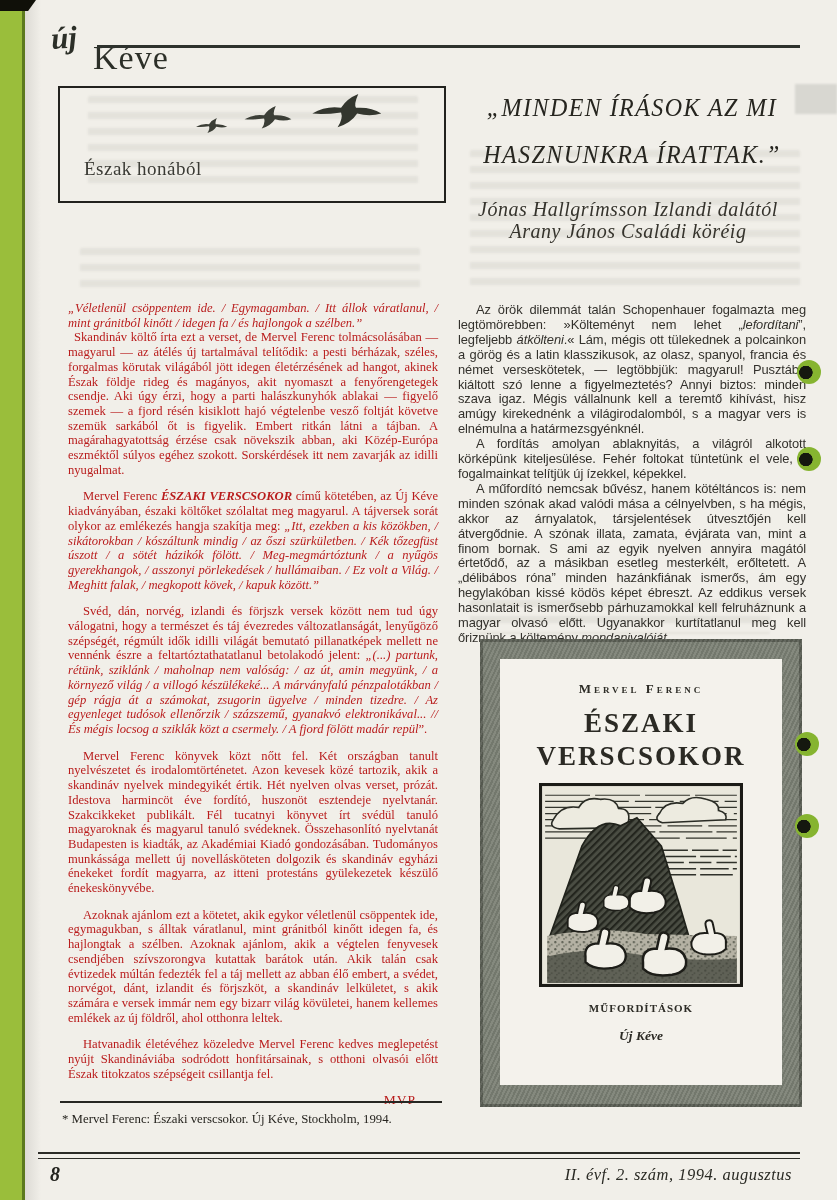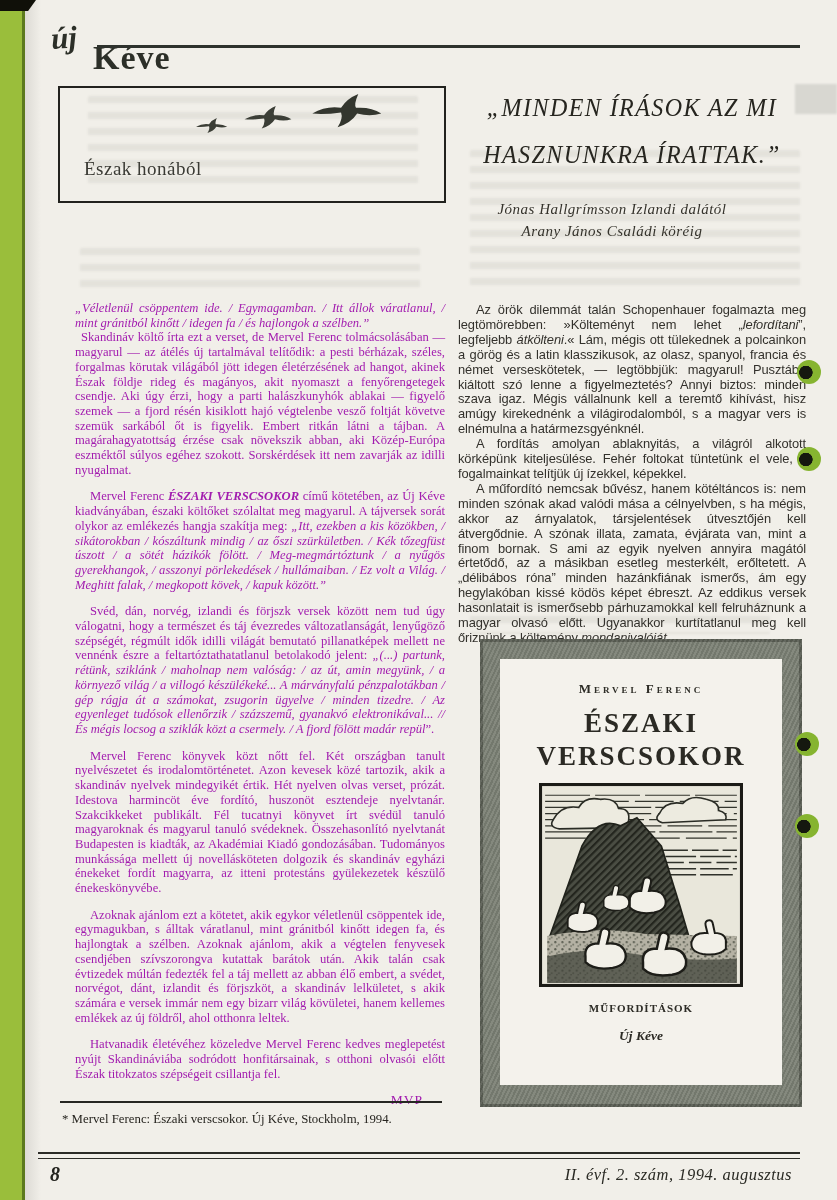--- a/index.html
+++ b/index.html
@@ -12,52 +12,52 @@
              clip-path:polygon(0 0,100% 0,78% 100%,0 100%);z-index:4;}
   .strip-shade{position:absolute;left:25px;top:0;width:16px;height:1200px;z-index:1;
              background:linear-gradient(to right,rgba(40,40,30,.10),rgba(40,40,30,0));}
   
   .ghost{position:absolute;z-index:0;filter:blur(1.1px);border-radius:2px;
          background:repeating-linear-gradient(180deg,rgba(70,70,60,.075) 0 7px,rgba(0,0,0,0) 7px 16px);}
   .ghost-solid{position:absolute;z-index:0;background:rgba(90,92,84,.16);filter:blur(1px);}
   
   .mast-uj{position:absolute;left:51px;top:20px;font-size:31px;font-style:italic;font-weight:bold;
            color:#2c2f28;transform:rotate(-4deg);z-index:2;}
-  .mast-keve{position:absolute;left:93px;top:39px;font-size:34px;font-weight:bold;color:#2c2f28;
+  .mast-keve{position:absolute;left:93px;top:39px;font-size:34px;font-weight:normal;color:#2c2f28;
            letter-spacing:1px;z-index:2;}
   .mast-rule{position:absolute;left:97px;top:45px;width:703px;height:3px;background:#2e322d;z-index:2;}
   
   .gbox{position:absolute;left:58px;top:86px;width:384px;height:113px;border:2.5px solid #22221e;z-index:2;}
   .gbox svg{position:absolute;}
   .gbox-caption{position:absolute;left:24px;top:70px;font-size:19px;color:#3a3a34;letter-spacing:.5px;text-align:right;}
   
   .l-title{position:absolute;left:75px;top:224px;width:370px;text-align:center;font-size:21.5px;
            font-style:italic;font-weight:600;letter-spacing:.5px;color:#2b2a25;z-index:2;}
-  .l-col{position:absolute;left:75px;top:301px;width:370px;z-index:2;
-         font-size:12.6px;line-height:14.7px;text-align:justify;color:#a21caf;}
+  .l-col{position:absolute;left:68px;top:301px;width:370px;z-index:2;
+         font-size:12.6px;line-height:14.7px;text-align:justify;color:#b91c1c;}
   .l-col p{margin:0 0 12px 0;text-indent:15px;}
   .l-col p.quote{margin:0;text-indent:0;}
   .l-col p.first{margin-bottom:12px;text-indent:6px;}
   .sig{margin-top:4px;text-align:right;padding-right:22px;font-size:13.5px;letter-spacing:1px;}
   .it{font-style:italic;} .bd{font-weight:bold;}
   
   .fn-rule{position:absolute;left:60px;top:1101px;width:382px;height:2px;background:#262622;z-index:2;}
   .footnote{position:absolute;left:62px;top:1112px;width:390px;font-size:12.8px;color:#26241f;z-index:2;}
   .f-rule{position:absolute;left:38px;top:1152px;width:762px;height:4px;z-index:2;
           border-top:2.5px solid #2c2c27;border-bottom:1.5px solid #2c2c27;}
   .pagenum{position:absolute;left:50px;top:1163px;font-size:20px;font-weight:bold;font-style:italic;
            color:#24241f;z-index:2;}
   .issue{position:absolute;left:420px;top:1165px;width:372px;text-align:right;font-size:16.5px;
          font-style:italic;color:#2a2a24;letter-spacing:.5px;z-index:2;}
   
   .r-title{position:absolute;left:452px;top:84px;width:360px;text-align:center;z-index:2;
            font-style:italic;font-size:25px;letter-spacing:1.5px;color:#26251f;line-height:47px;
            transform:scaleX(.96);}
-  .r-sub{position:absolute;left:432px;top:198px;width:360px;text-align:center;z-index:2;
-         font-style:italic;font-size:15px;line-height:22px;color:#35332c;letter-spacing:.5px;}
+  .r-sub{position:absolute;left:448px;top:198px;width:360px;text-align:center;z-index:2;
+         font-style:italic;font-size:20px;line-height:22px;color:#35332c;letter-spacing:.5px;}
   .r-col{position:absolute;left:458px;top:303px;width:348px;z-index:2;
          font-family:"Liberation Sans","DejaVu Sans",sans-serif;
          font-size:12.9px;line-height:14.9px;text-align:justify;color:#33312c;letter-spacing:-.1px;}
   .r-col p{margin:0;text-indent:18px;}
   
   .cover{position:absolute;left:480px;top:639px;width:322px;height:468px;background:#7d8276;z-index:2;
          box-shadow:inset 0 0 0 3px rgba(30,32,26,.35);}
   .cover-noise{position:absolute;inset:0;
          background:repeating-linear-gradient(115deg,rgba(255,255,255,.06) 0 2px,rgba(0,0,0,.08) 2px 4px);}
   .cover-inner{position:absolute;left:20px;top:20px;right:20px;bottom:22px;background:#f4f2ec;

